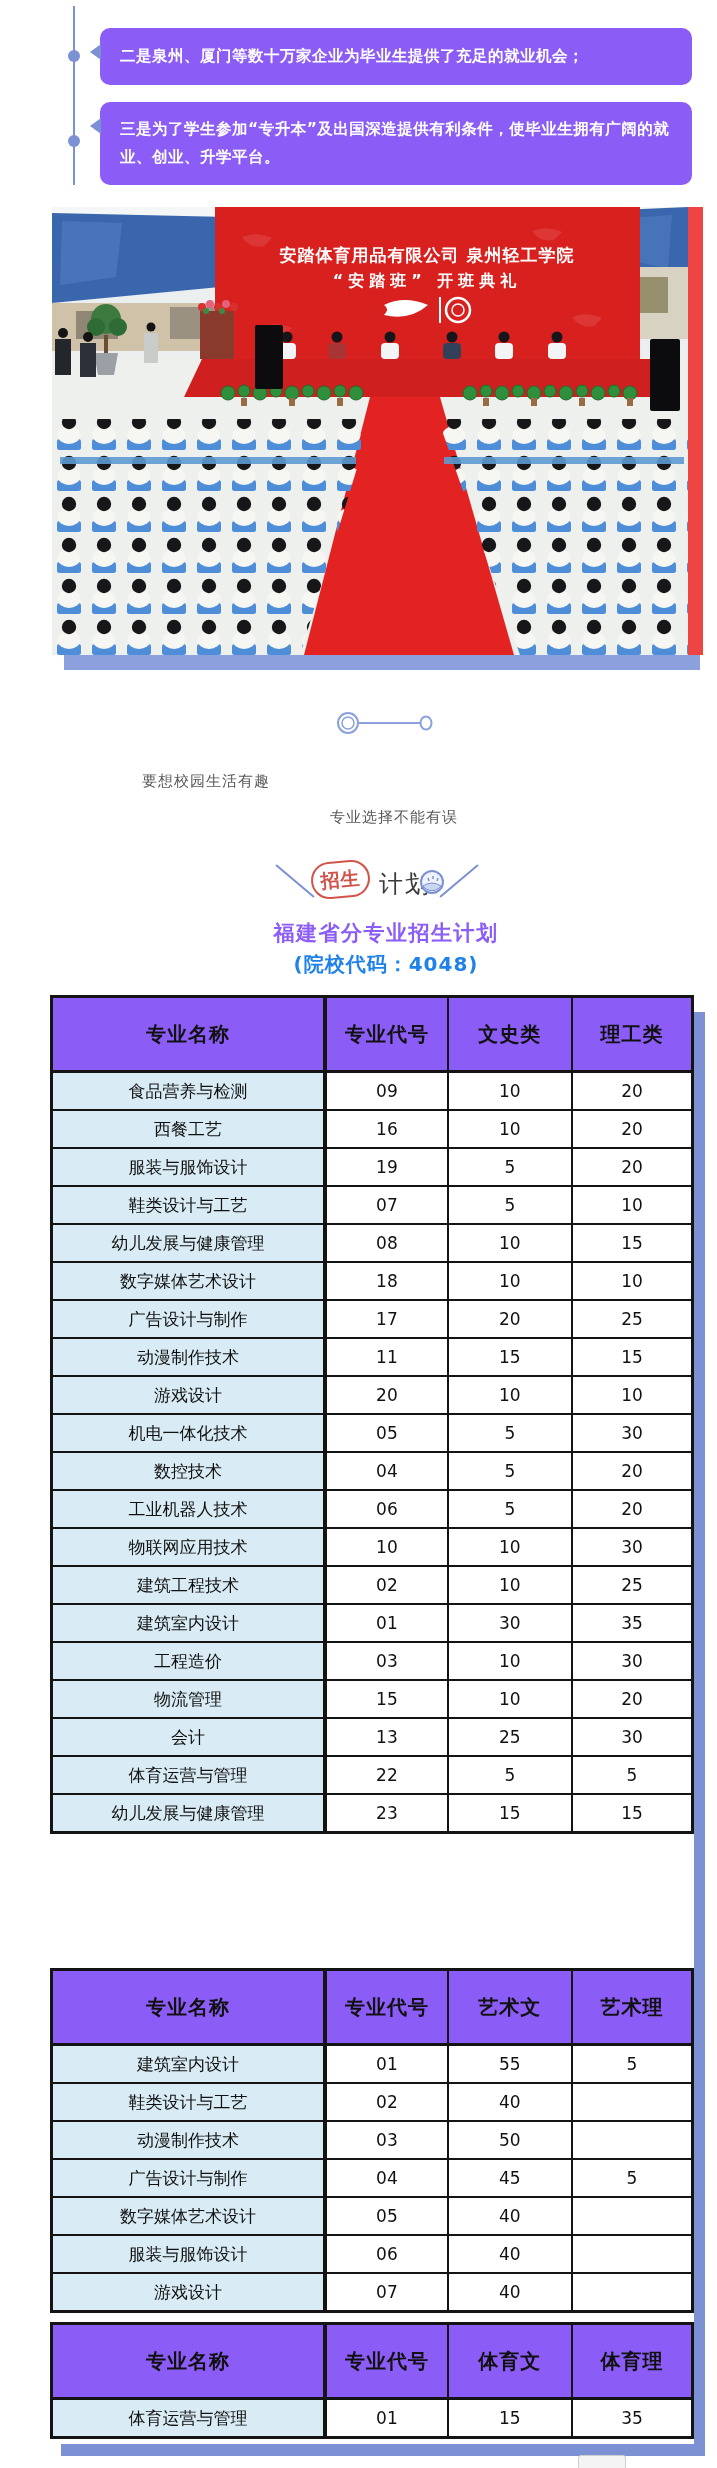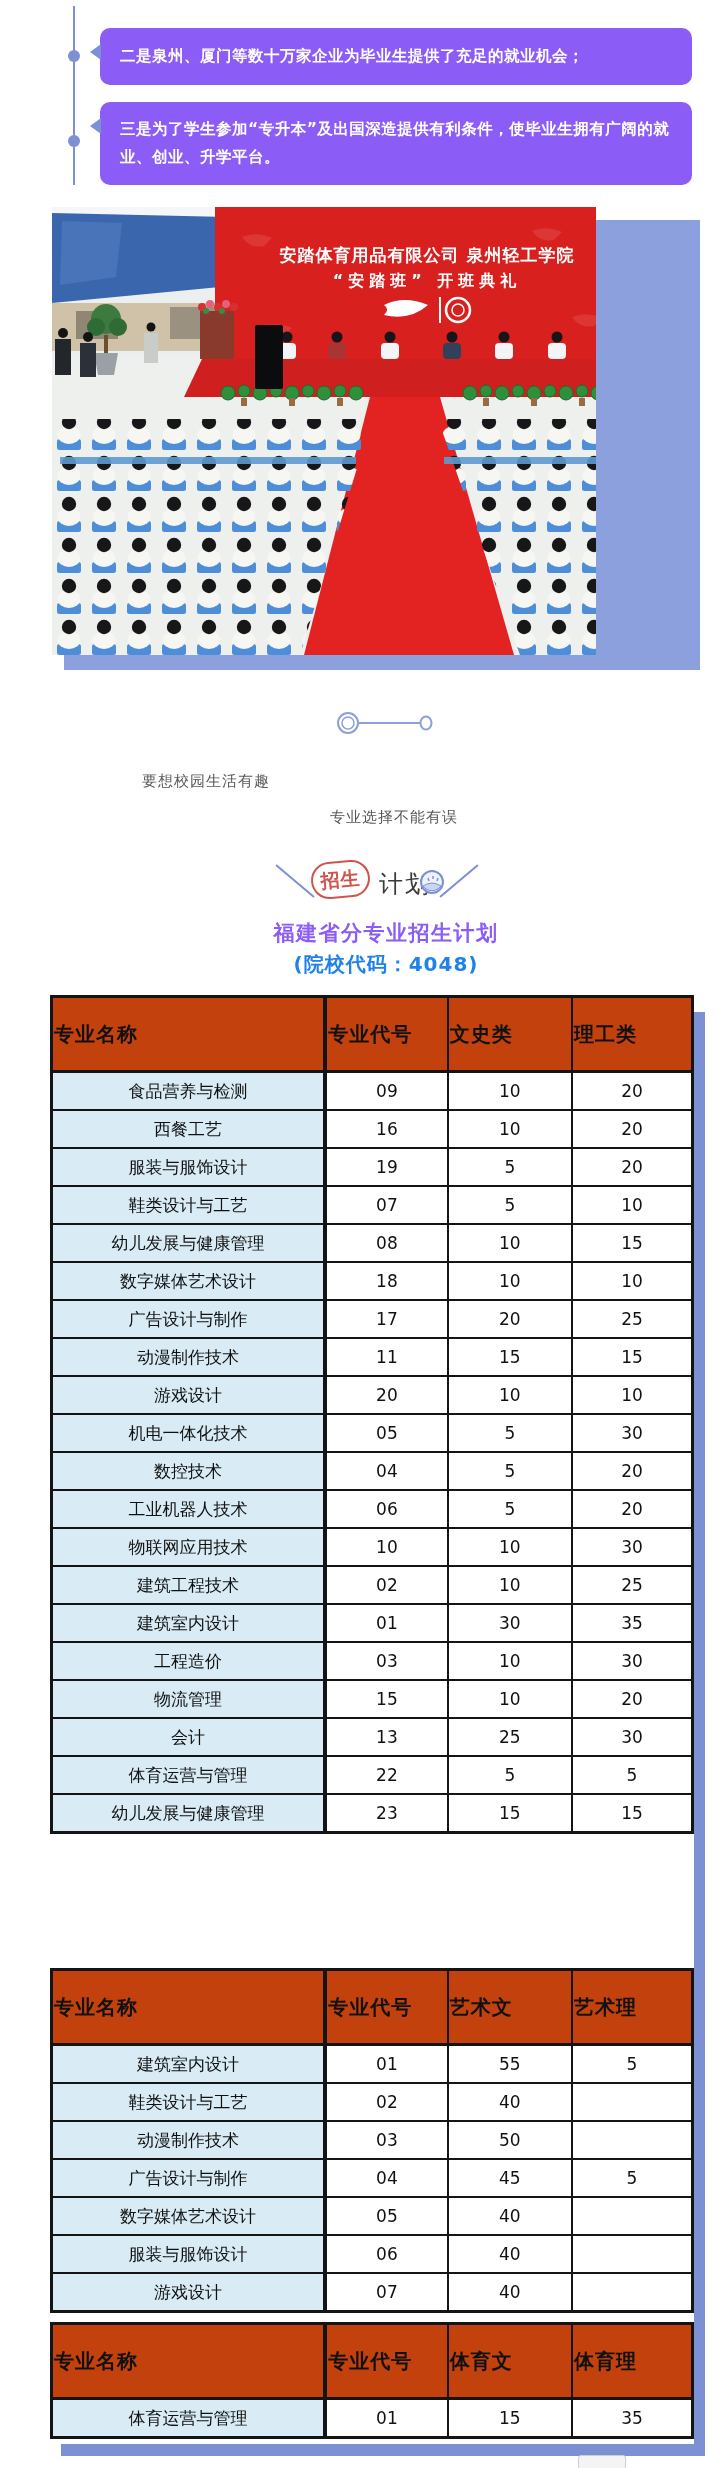--- a/index.html
+++ b/index.html
@@ -14,21 +14,21 @@
           color:#fff;font-weight:bold;font-size:15.5px;line-height:1.75;letter-spacing:.5px;
           padding:0 20px;display:flex;align-items:center;}
   .bubble::before{content:"";position:absolute;left:-10px;top:16px;width:0;height:0;
           border-top:8px solid transparent;border-bottom:8px solid transparent;
           border-right:11px solid #7c90d4;}
   .bubble1{top:28px;height:57px;}
   .bubble2{top:102px;height:83px;}
 
   
   .photo-shadow{left:64px;top:220px;width:636px;height:450px;background:#8ba0dc;}
-  .photo{left:52px;top:207px;width:544px;height:448px;overflow:hidden;background:#bef264;}
+  .photo{left:52px;top:207px;width:651px;height:448px;overflow:hidden;background:#ef4444;}
 
   
   .divider{left:334px;top:706px;width:104px;height:34px;}
 
   
   .intro-line{color:#585858;font-size:15px;letter-spacing:1px;}
   .intro1{left:142px;top:772px;}
   .intro2{left:330px;top:808px;}
 
   
@@ -44,22 +44,22 @@
 
   
   .sec-title{left:64px;top:919px;width:644px;text-align:center;color:#8b5cf6;
     font-size:21px;font-weight:bold;letter-spacing:1.5px;}
   .sec-sub{left:64px;top:951px;width:644px;text-align:center;color:#1e82ea;
     font-size:20px;font-weight:bold;letter-spacing:1px;}
 
   
   .data-table{position:absolute;left:50px;width:644px;border-collapse:collapse;
     table-layout:fixed;background:#fff;border:3px solid #141414;}
-  .data-table th{background:#c2410c;font-weight:bold;font-size:20px;height:70px;
-    border:2px solid #141414;border-bottom:3px solid #141414;text-align:left;color:#111;letter-spacing:1px;}
+  .data-table th{background:#8b5cf6;font-weight:bold;font-size:20px;height:70px;
+    border:2px solid #141414;border-bottom:3px solid #141414;text-align:center;color:#111;letter-spacing:1px;}
   .data-table td{font-size:17px;height:34px;border:2px solid #141414;text-align:center;
     color:#111;vertical-align:middle;}
   .data-table th:first-child,.data-table td:first-child{border-right:4px solid #141414;}
   .data-table td:first-child{background:#d9ecf5;}
   col.c1{width:42.7%;} col.c2{width:19.1%;} col.c3{width:19.4%;} col.c4{width:18.8%;}
   #table1{top:995px;} #table2{top:1968px;} #table3{top:2322px;}
   .tbl-shadow-right{left:694px;top:1012px;width:11px;height:1444px;background:#7c90d4;}
   .tbl-shadow-bottom{left:61px;top:2444px;width:644px;height:12px;background:#7c90d4;}
 
   .artifact{left:578px;top:2455px;width:46px;height:13px;background:#f4f4f4;

